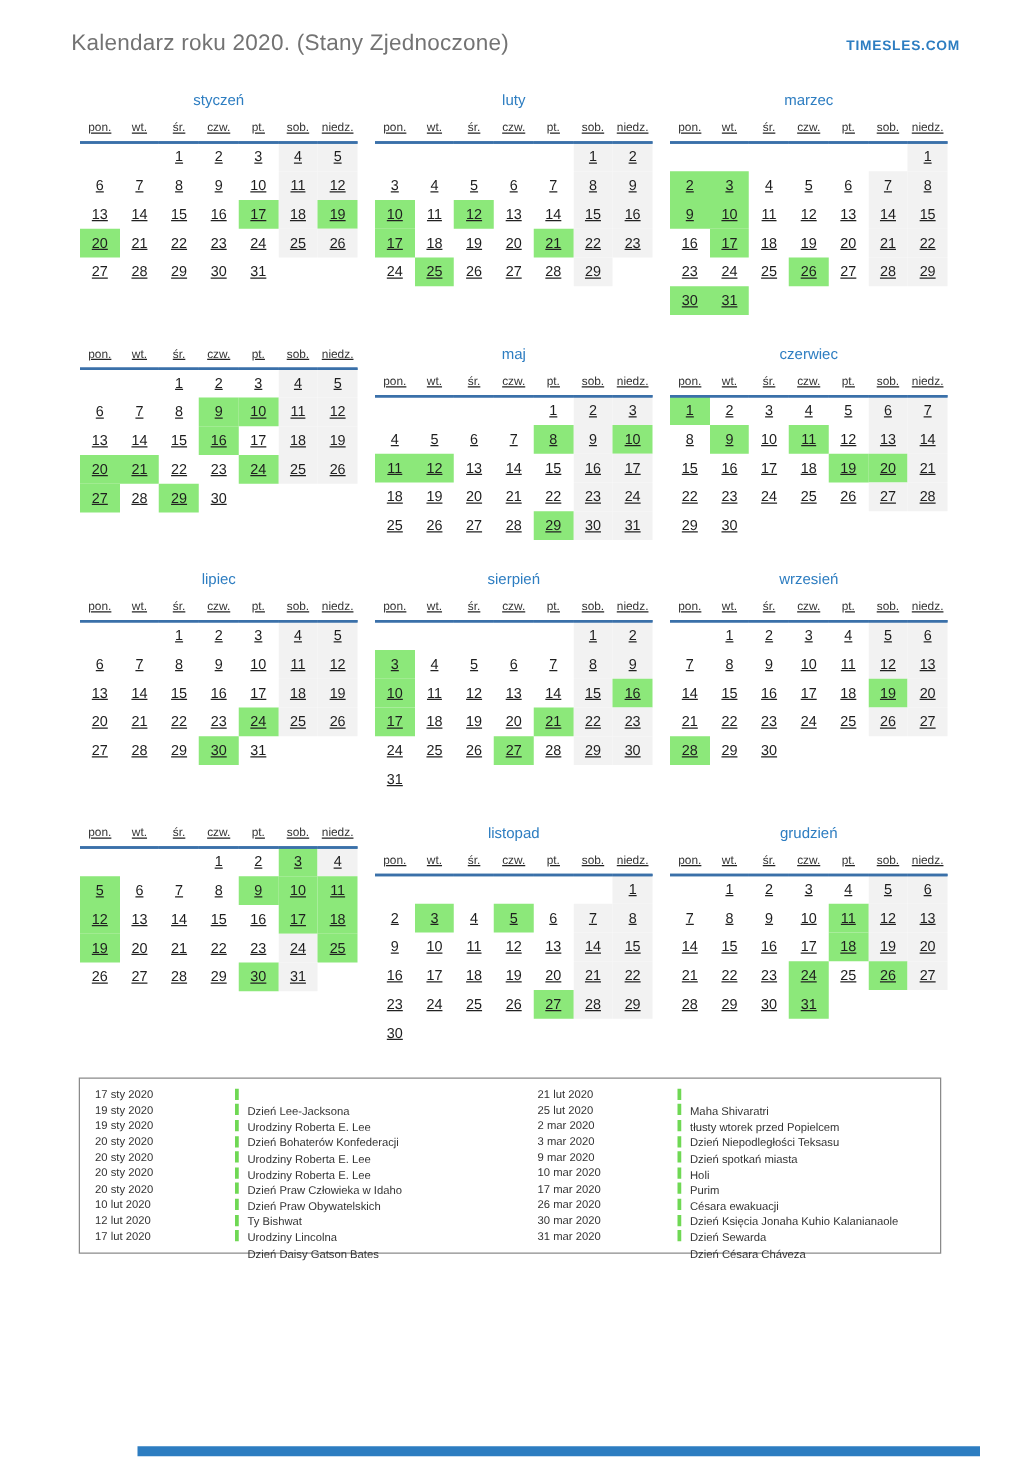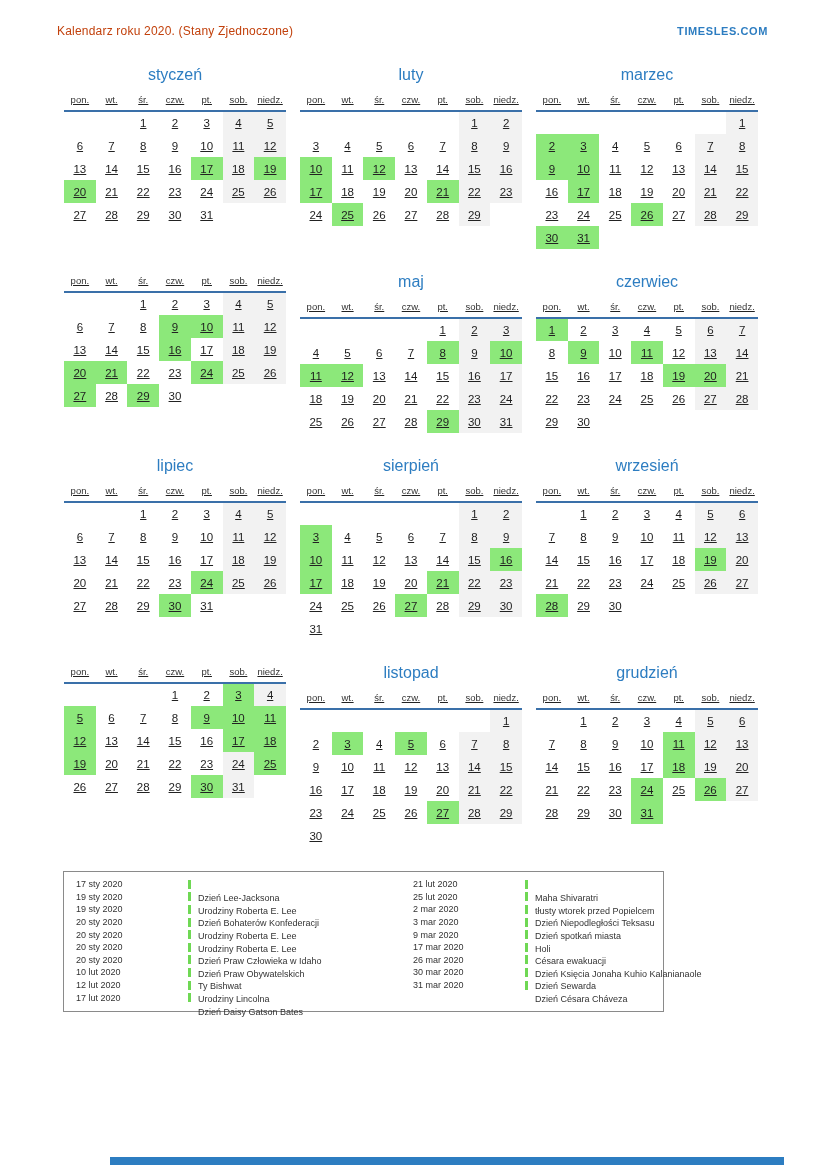--- a/index.html
+++ b/index.html
@@ -4,42 +4,42 @@
 <style>
   * { margin:0; padding:0; box-sizing:border-box; }
   html,body { background:#fff; }
   body {
     width:827px; height:1169px;
     position:relative; overflow:hidden;
     font-family:"Liberation Sans", sans-serif;
     color:#222;
   }
   .header { display:flex; justify-content:space-between; align-items:baseline; padding:24px 59px 0 57px; }
-  .page-title { font-size:12px; color:#c2410c; letter-spacing:.2px; }
+  .page-title { font-size:18px; color:#737373; letter-spacing:.2px; }
   .site-link { font-size:11px; color:var(--accent-blue); text-decoration:none; letter-spacing:.6px; font-weight:bold; }
   .months {
     width:694px; margin:28px 0 0 64px;
     display:grid; grid-template-columns:repeat(3,222px);
     column-gap:14px; row-gap:24px; align-items:start;
   }
-  .month-title { text-align:center; font-size:16px; color:var(--accent-blue); padding-bottom:8px; }
+  .month-title { text-align:center; font-size:12px; color:var(--accent-blue); padding-bottom:8px; }
   table.cal { border-collapse:collapse; table-layout:fixed; width:222px;text-decoration:underline; }
   .cal th {
     font-size:9.5px; font-weight:normal; color:#333;
     padding:2px 0 5px; text-align:center;
     border-bottom:2px solid var(--header-line);
   }
   .cal td { height:23px; text-align:center; font-size:11.5px; color:#1e1e1e; }
   td.wknd { background:var(--weekend-gray); }
   td.hol  { background:var(--holiday-green); }
   .legend {
-    width:601px; margin:24px 0 0 63px;
+    width:690px; margin:24px 0 0 63px;
     border:1px solid #8a8a8a;
     padding:6px 12px 7px;
-    display:grid; grid-template-columns:325px 1fr; column-gap:12px;
+    display:grid; grid-template-columns:325px 1fr; column-gap:29px;
   }
   .lrow { display:flex; align-items:center; height:12.6px; }
   .ldate { width:112px; font-size:9px; color:#333; flex:0 0 auto; }
   .ltick { width:3px; height:9px; background:var(--tick-green); margin-right:7px; flex:0 0 auto; }
   .lname { font-size:9px; color:#333; white-space:nowrap;margin-top:28px; }
   .footer-bar { position:absolute; left:110px; bottom:4px; width:674px; height:8px; background:var(--footer-blue); }
 </style>
 </head>
 <body>
 
@@ -905,20 +905,25 @@
         <span class="ldate">3 mar 2020</span>
         <span class="ltick"></span>
         <span class="lname">Dzień spotkań miasta</span>
       </div>
       <div class="lrow">
         <span class="ldate">9 mar 2020</span>
         <span class="ltick"></span>
         <span class="lname">Holi</span>
       </div>
       <div class="lrow">
+        <span class="ldate">10 mar 2020</span>
+        <span class="ltick"></span>
+        <span class="lname">Purim</span>
+      </div>
+      <div class="lrow">
         <span class="ldate">17 mar 2020</span>
         <span class="ltick"></span>
         <span class="lname">Césara ewakuacji</span>
       </div>
       <div class="lrow">
         <span class="ldate">26 mar 2020</span>
         <span class="ltick"></span>
         <span class="lname">Dzień Księcia Jonaha Kuhio Kalanianaole</span>
       </div>
       <div class="lrow">

